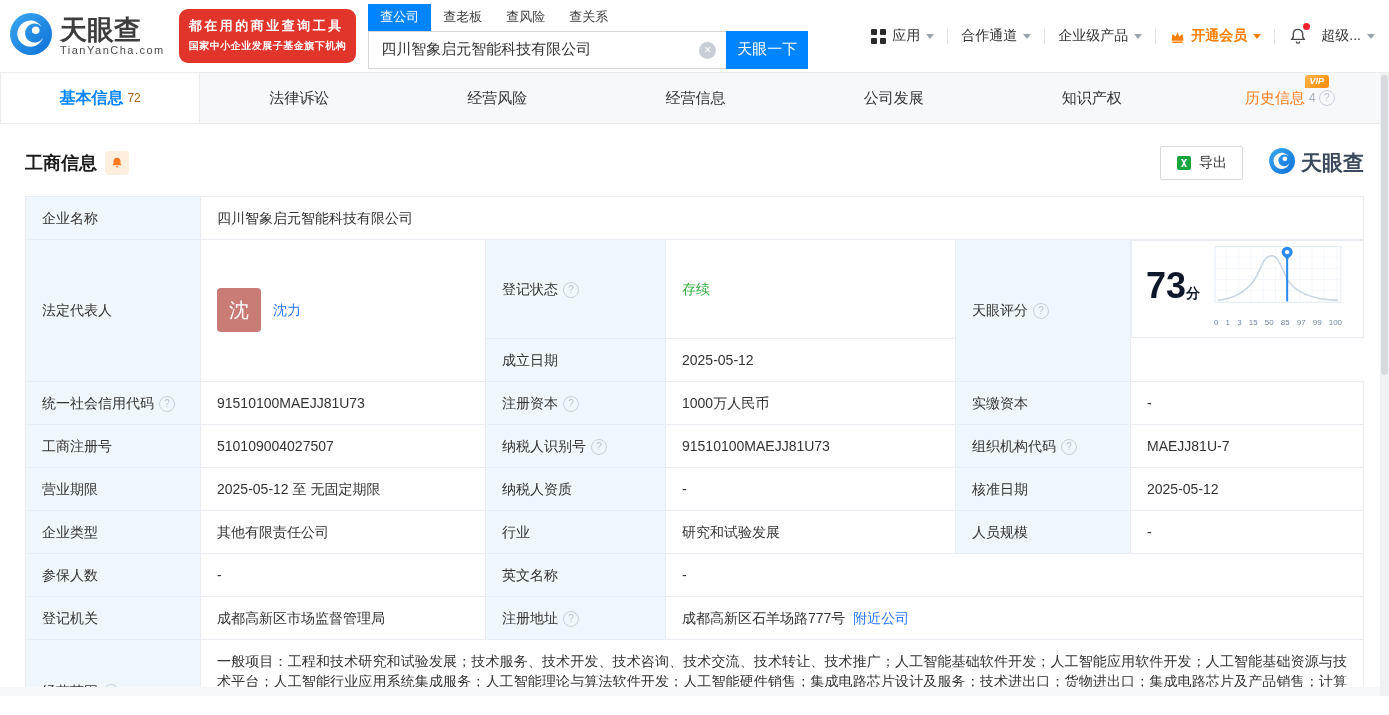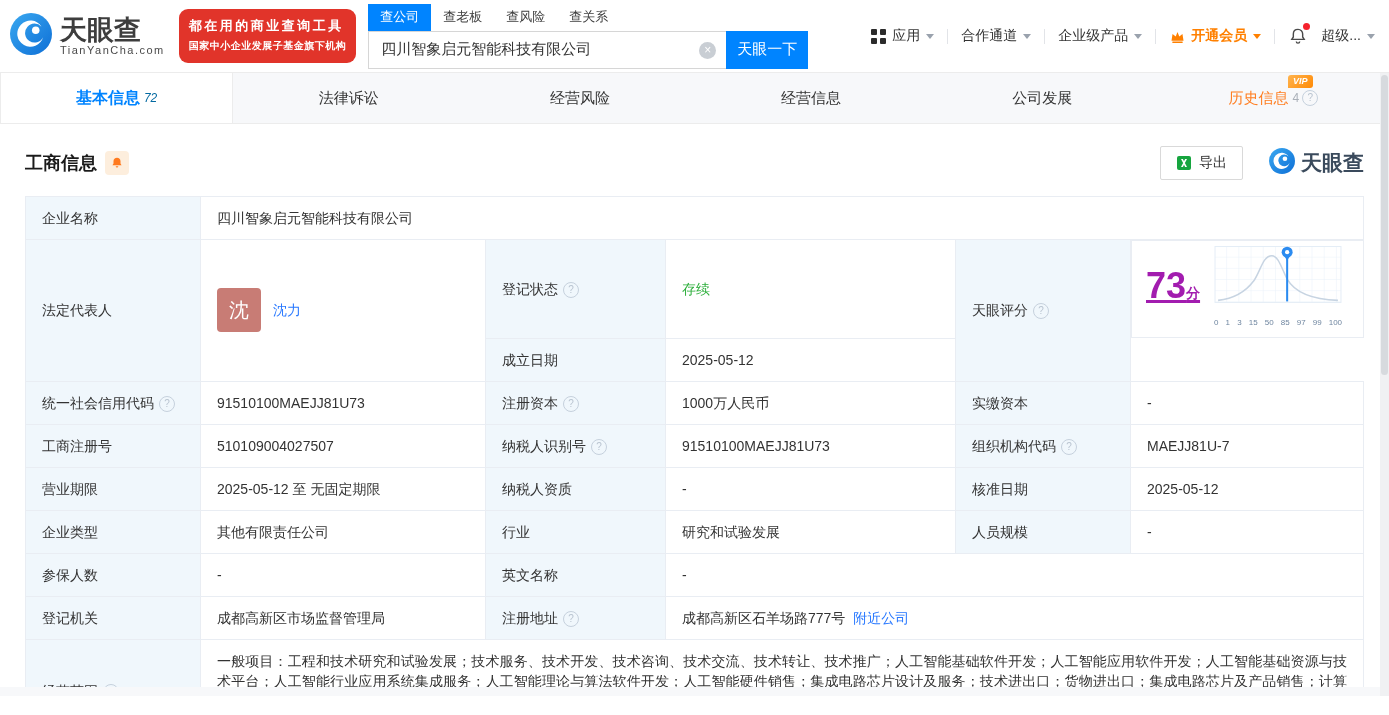--- a/index.html
+++ b/index.html
@@ -33,21 +33,21 @@
   .vip-item{color:#ff8000;font-weight:bold;}
   .vip-item .chev{border-top-color:#ff8000;}
   .bell-wrap{position:relative;display:flex;align-items:center;cursor:pointer;}
   .red-dot{position:absolute;top:-3px;right:-2px;width:7px;height:7px;border-radius:50%;background:#f5222d;}
 
   
   .navtabs{display:flex;height:50px;background:#f7f8fa;border-bottom:1px solid #ececec;}
   .ntab{flex:1;display:flex;align-items:center;justify-content:center;font-size:15px;color:#333;cursor:pointer;position:relative;}
   .ntab.active{background:#fff;border-left:1px solid #ececec;border-right:1px solid #ececec;color:#0084ff;font-weight:bold;font-size:16px;}
   .ntab .cnt{font-size:12px;margin-left:4px;font-weight:normal;}
-  .ntab.active .cnt{color:#0369a1;font-style:italic;}
+  .ntab.active .cnt{color:#a16207;}
   .ntab .cnt.gray{color:#aab0b8;}
   .ntab.history{color:#ff7e21;}
   .rel{position:relative;}
   .vip-badge{position:absolute;top:-14px;right:-24px;background:linear-gradient(135deg,#ffb44f,#ff8a05);color:#fff;font-size:9px;font-style:italic;font-weight:bold;padding:1px 5px 2px;border-radius:3px 3px 3px 0;}
 
   
   .sechead{display:flex;align-items:center;padding:22px 25px 16px;}
   .sectitle{font-size:18px;font-weight:bold;color:#1a1a1a;}
   .bell-chip{width:24px;height:24px;margin-left:8px;background:#fdeedd;border-radius:4px;display:flex;align-items:center;justify-content:center;cursor:pointer;}
   .sec-right{margin-left:auto;display:flex;align-items:center;gap:26px;}
@@ -61,21 +61,21 @@
   table.biz td{border:1px solid #e9edf3;font-size:14px;color:#333;padding:11px 16px;vertical-align:middle;line-height:20px;word-break:break-all;}
   td.lbl{background:#f0f7fc;}
   .qicon{display:inline-block;width:14px;height:14px;border:1px solid #c6d1dd;border-radius:50%;color:#b9c4d0;font-size:10px;line-height:14px;text-align:center;margin-left:5px;vertical-align:1px;cursor:pointer;}
   .qicon::after{content:"?";}
   a.blue{color:#2878ff;text-decoration:none;cursor:pointer;}
   .green{color:#2eaf3c;}
   .rep{display:flex;align-items:center;}
   .avatar{width:44px;height:44px;border-radius:4px;background:#c87c75;color:#fff;font-size:20px;display:flex;align-items:center;justify-content:center;cursor:pointer;}
   .rep a{margin-left:12px;font-size:14px;}
   .scorecell{display:flex;align-items:center;gap:14px;padding:4px 8px 4px 14px!important;}
-  .scorenum{color:#a21caf;font-weight:bold;font-size:36px;line-height:36px;white-space:nowrap;text-decoration:underline;}
+  .scorenum{color:#0f172a;font-weight:bold;font-size:36px;line-height:36px;white-space:nowrap;}
   .scoreunit{font-size:14px;font-weight:bold;}
   .chartbox{width:128px;}
   .xticks{display:flex;justify-content:space-between;font-size:8px;color:#6f86a0;margin-top:1px;}
   .scope{line-height:29px;text-align:justify;}
 
   .bottom-strip{position:absolute;left:0;right:0;bottom:0;height:9px;background:#f7f8fa;}
   .scrollbar{position:absolute;top:73px;right:0;bottom:0;width:9px;background:#f0f1f3;}
   .scroll-thumb{position:absolute;top:2px;left:1px;width:7px;height:300px;border-radius:4px;background:#d7dade;}
 </style>
 </head>
@@ -195,20 +195,23 @@
       <span>法律诉讼</span>
     </div>
     <div class="ntab">
       <span>经营风险</span>
     </div>
     <div class="ntab">
       <span>经营信息</span>
     </div>
     <div class="ntab">
       <span>公司发展</span>
+    </div>
+    <div class="ntab">
+      <span>知识产权</span>
     </div>
     <div class="ntab history">
       <span class="rel">
         <span>历史信息</span>
         <span class="vip-badge">VIP</span>
       </span>
       <span class="cnt gray">4</span>
       <span class="qicon" style="margin-left:3px;"></span>
     </div>
   </div>

